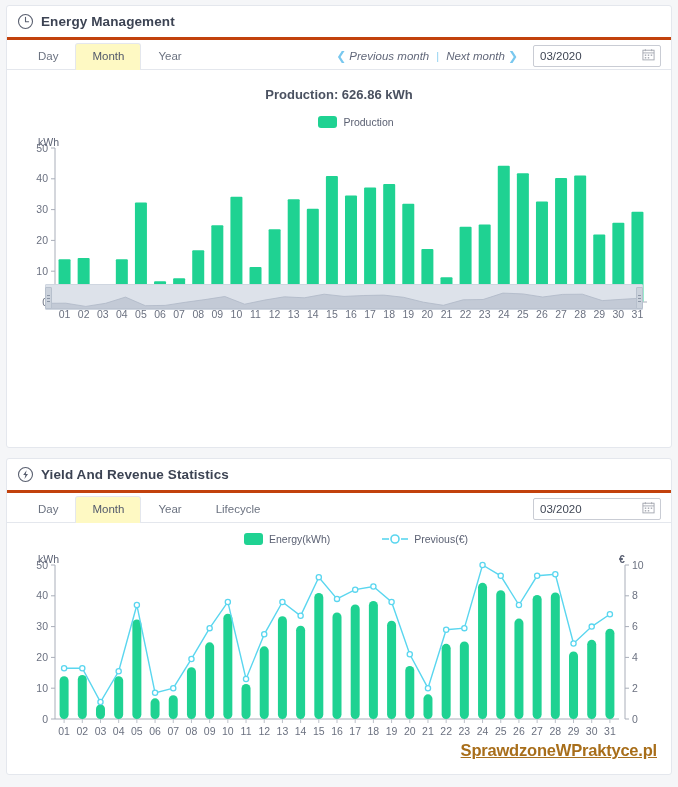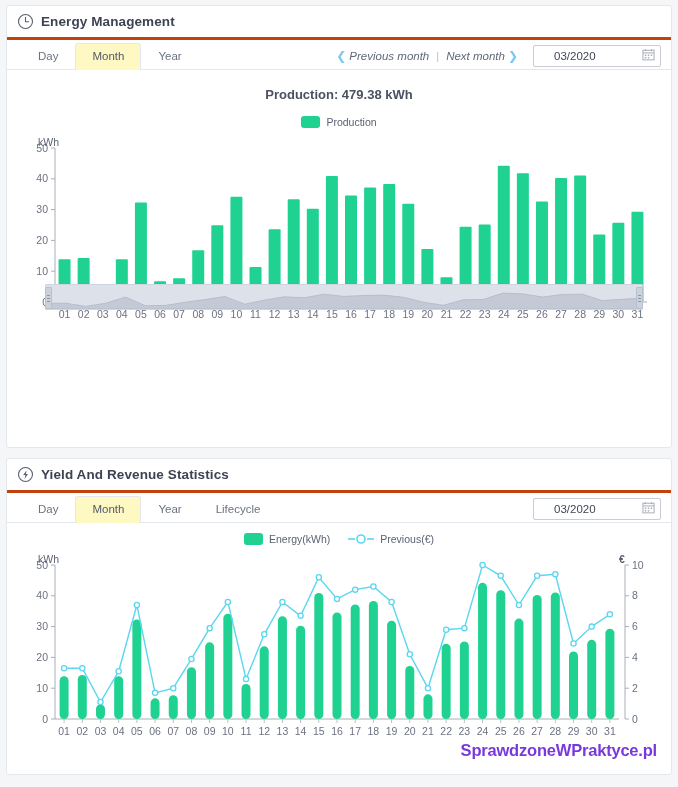--- a/index.html
+++ b/index.html
@@ -81,21 +81,21 @@
   .chev { color: #79c8ef; font-size: 12px; padding: 0 3px; cursor:pointer; }
   .navsep { color: #8fd0f0; padding: 0 7px; font-size: 11px;}
   .datebox {
     margin-left: 12px;
     width: 128px;
     height: 22px;
     border: 1px solid #c9ccd4;
     border-radius: 2px;
     display: flex;
     align-items: center;
-    padding: 0 5px 0 20px;
+    padding: 0 5px 0 6px;
     background: #fff;
   }
   .datebox .dv { font-size: 11.5px; color: #3f4654; flex: 1; }
   .cal-icon { width: 13px; height: 13px; opacity: .62; }
 
   
   .chart-wrap { position: relative; }
   .chart-title {
     text-align: center;
     font-size: 13px;
@@ -105,21 +105,21 @@
   }
   .legend {
     display: flex;
     justify-content: center;
     align-items: center;
     gap: 18px;
     margin-top: 14px;
     font-size: 10.5px;
     color: #5b6173;
   }
-  .legend-item { display: flex; align-items: center; gap: 6px; cursor: pointer;}
+  .legend-item { display: flex; align-items: center; gap: 6px; cursor: pointer; margin-left: 34px;}
   .lg-swatch { width: 19px; height: 12px; border-radius: 3px; background: #1fd292; display:block;}
   .lg-line { width: 26px; height: 12px; display:block; }
 
   .plot { position: relative; }
   .axis-unit {
     position: absolute;
     font-size: 10.5px;
     color: #5b6173;
   }
   svg.chartsvg { display: block; }
@@ -142,24 +142,25 @@
   .zs-handle .grip { position:absolute; left:1px; right:1px; top:7px; height:1px; background:#8c96a6;}
   .zs-handle .grip2 { position:absolute; left:1px; right:1px; top:10px; height:1px; background:#8c96a6;}
   .zs-handle .grip3 { position:absolute; left:1px; right:1px; top:13px; height:1px; background:#8c96a6;}
 
   .watermark {
     position: absolute;
     right: 14px;
     bottom: 14px;
     font-size: 16.5px;
     font-weight: bold;
-    color: #6d28d9;
+    color: #a16207;
     letter-spacing: -.2px;
     pointer-events: none;
     opacity: .92;
+    text-decoration: underline;
   }
 </style>
 </head>
 <body>
 
 <div class="page">
 
   <div class="panel" style="height:443px;">
     <div class="panel-header">
       <span class="hdr-icon">
@@ -196,21 +197,21 @@
               <rect x="9.4" y="7" width="1.6" height="1.5" fill="#6d7280"></rect>
               <rect x="3" y="9.8" width="1.6" height="1.5" fill="#6d7280"></rect>
               <rect x="6.2" y="9.8" width="1.6" height="1.5" fill="#6d7280"></rect>
             </svg>
           </span>
         </div>
       </div>
     </div>
 
     <div class="chart-wrap">
-      <div class="chart-title">Production: 479.38 kWh</div>
+      <div class="chart-title">Production: 626.86 kWh</div>
 
       <div class="legend">
         <div class="legend-item">
           <span class="lg-swatch"></span>
           <span>Production</span>
         </div>
       </div>
 
       <div class="plot" style="margin-top:12px;">
         <span class="axis-unit" style="left:31px; top:-4px;">kWh</span>

